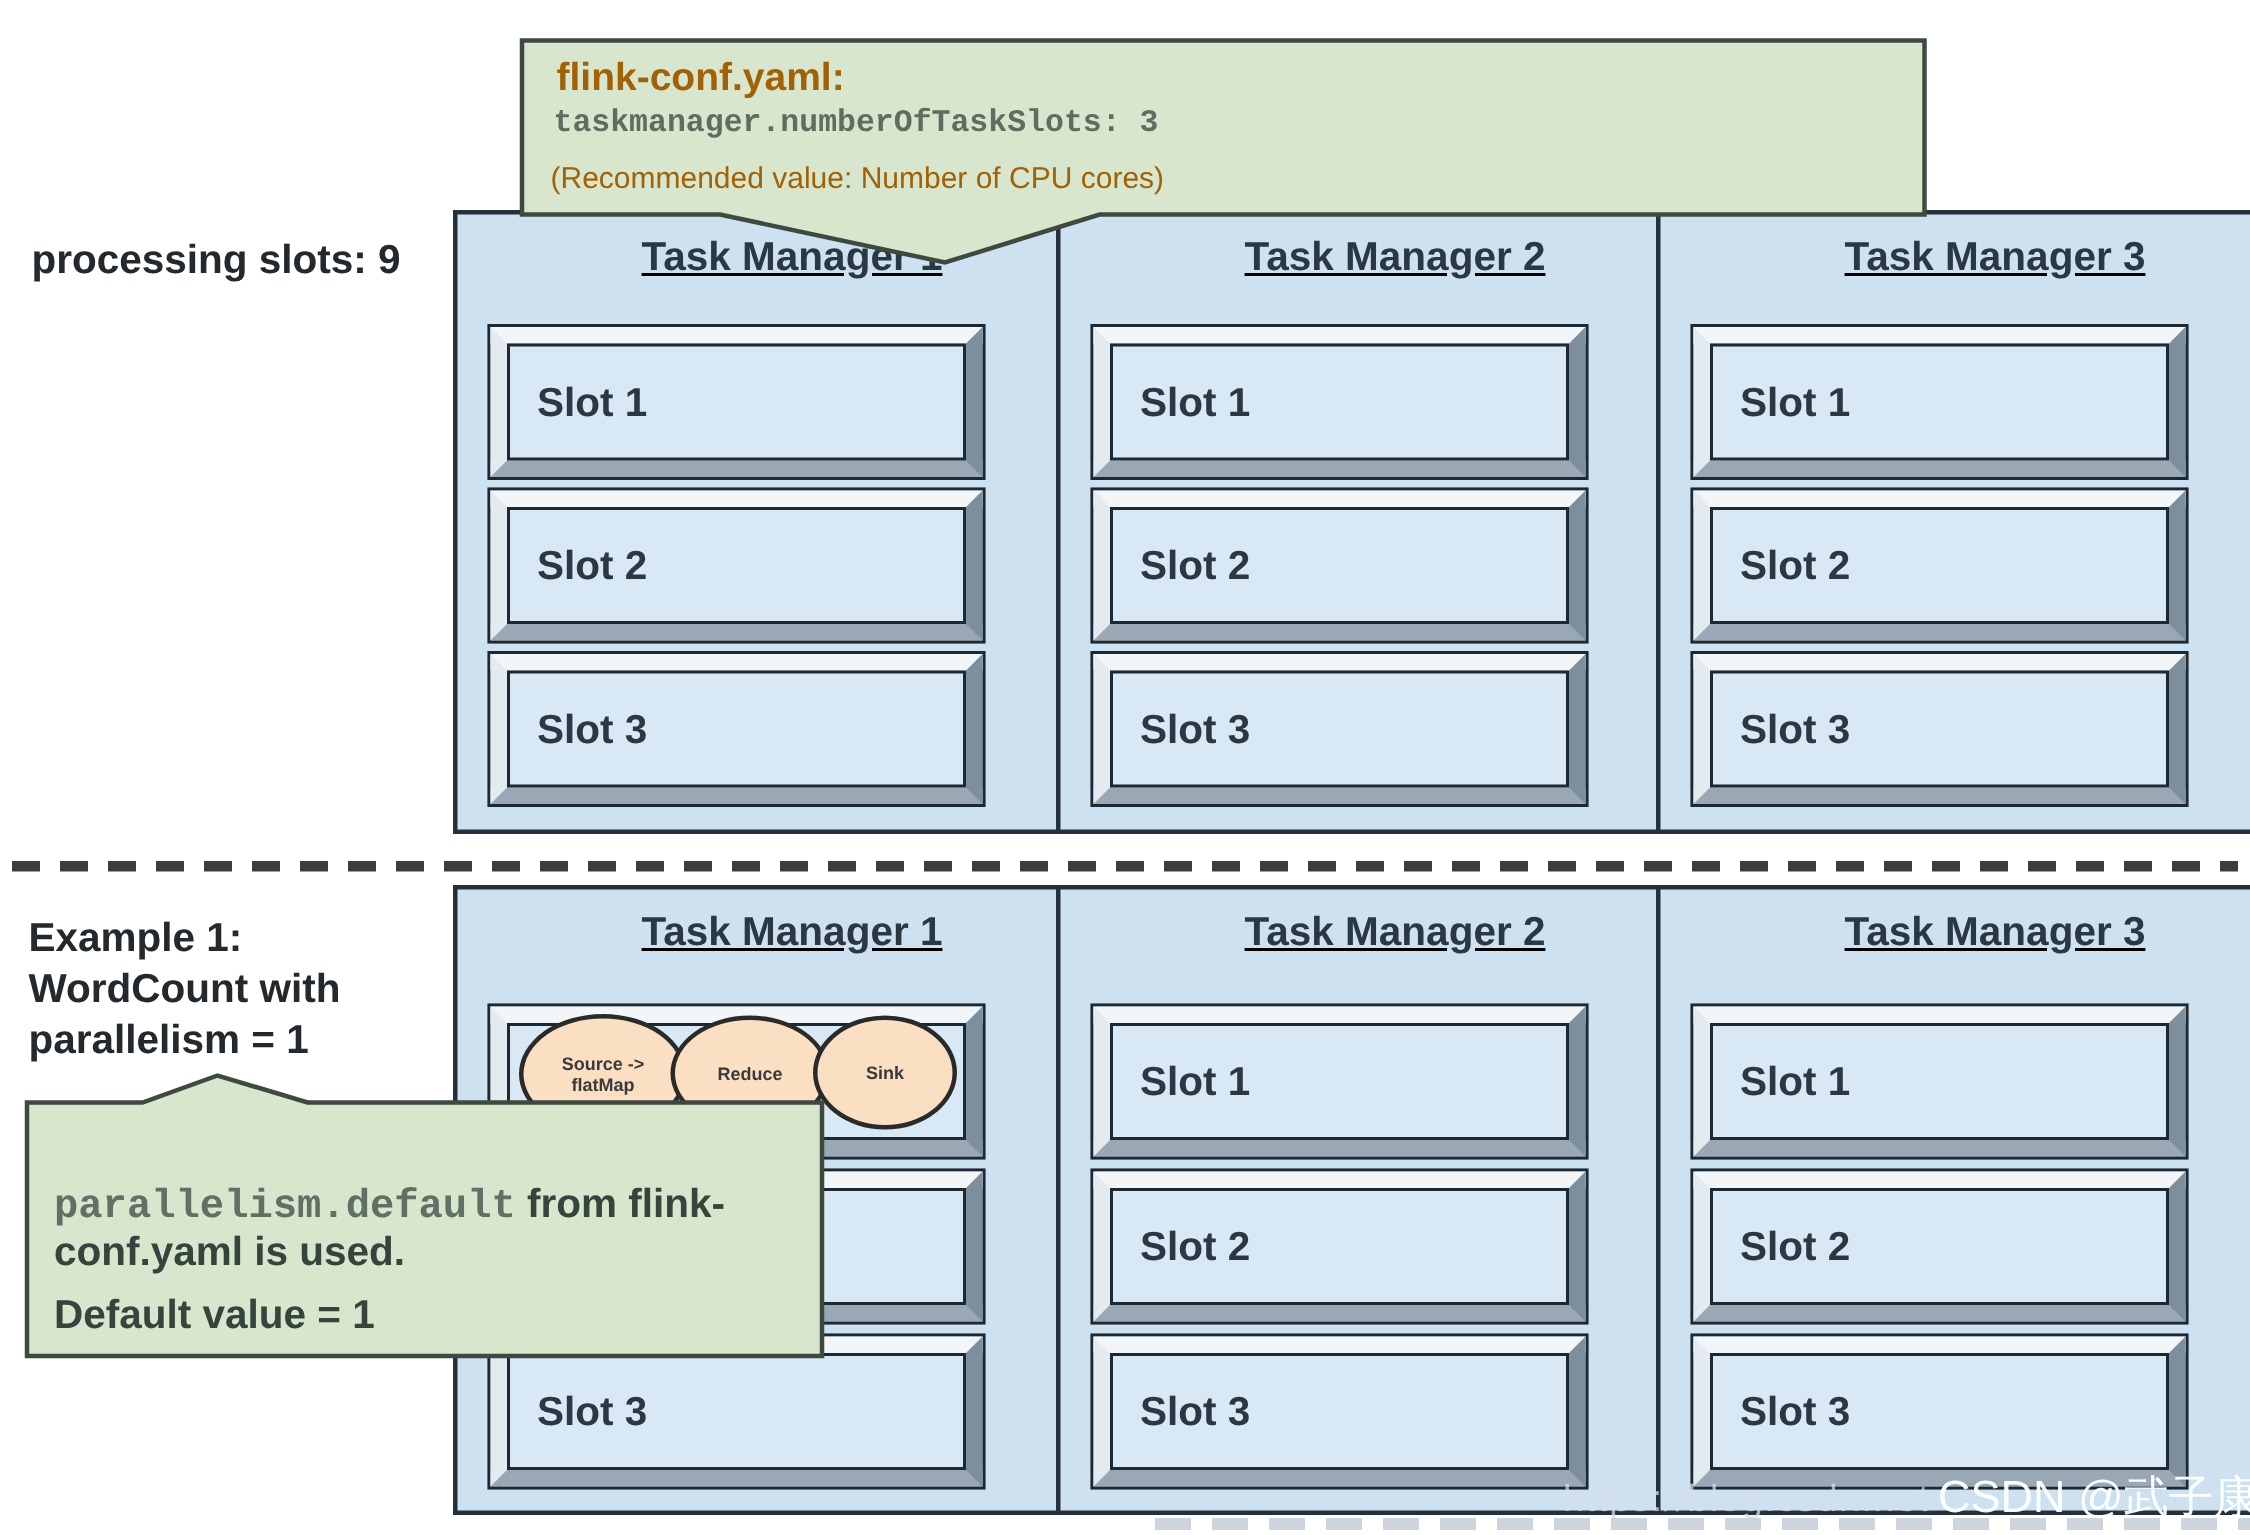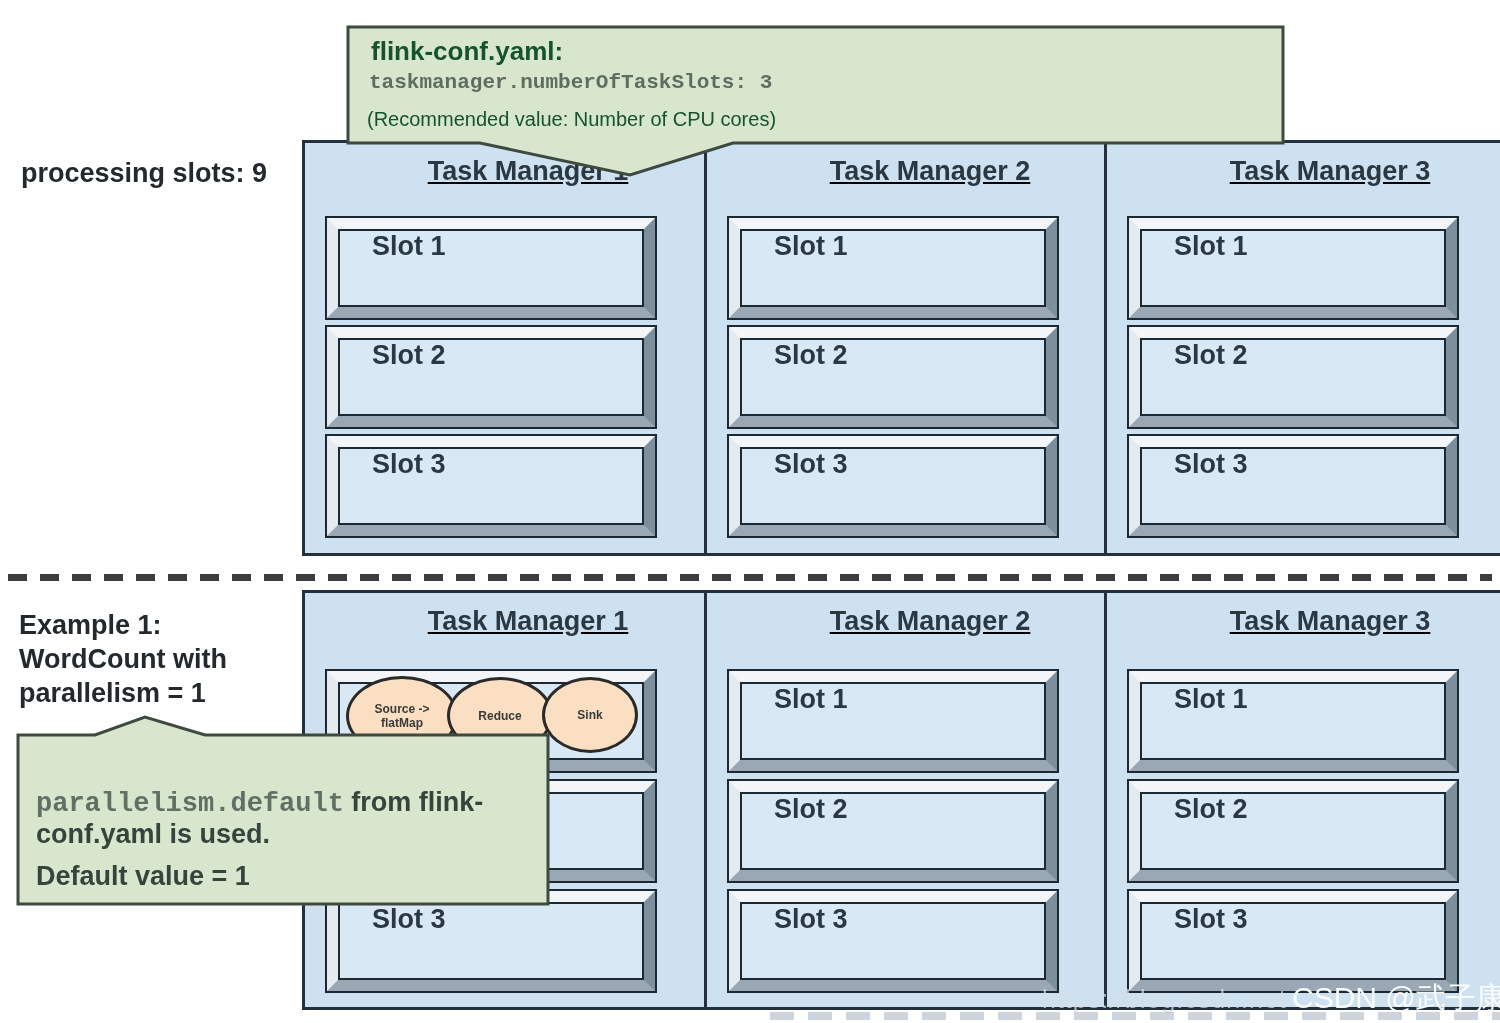--- a/index.html
+++ b/index.html
@@ -25,38 +25,38 @@
     border:2px solid #1c2933;box-sizing:border-box;background:#9aa8b6;
   }
   .row-top .s1{top:73px;} .row-top .s2{top:182px;} .row-top .s3{top:291px;}
   .row-bottom .s1{top:76px;} .row-bottom .s2{top:186px;} .row-bottom .s3{top:296px;}
   .bezel{
     width:100%;height:100%;box-sizing:border-box;border:11px solid;
     border-color:#f2f6f9 #7d8e9d #9aa8b6 #e3eaf0;
   }
   .face{
     width:100%;height:100%;box-sizing:border-box;border:2px solid #1c2933;
-    background:#d9e8f5;display:flex;padding-left:32px;
+    background:#d9e8f5;display:flex;align-items:center;padding-left:18px;
   }
   .slot-label{font-size:27px;font-weight:600;color:#2b3844;white-space:nowrap;}
   
   .task-ellipse{
     position:absolute;background:#fadfc2;border:3px solid #2a2a2a;border-radius:50%;
     display:flex;flex-direction:column;align-items:center;justify-content:center;
     z-index:2;font-size:12px;font-weight:600;color:#3a3a3a;line-height:14px;box-sizing:border-box;
   }
   .e1{left:346px;top:676px;width:112px;height:80px;}
   .e2{left:447px;top:677px;width:106px;height:77px;}
   .e3{left:542px;top:677px;width:96px;height:76px;}
   
   .callout{position:absolute;z-index:3;}
   .callout-top{left:345px;top:24px;width:945px;height:156px;}
   .callout-bottom{left:15px;top:710px;width:540px;height:200px;}
   .callout svg{position:absolute;left:0;top:0;}
-  .co-text{position:absolute;white-space:nowrap;color:#14532d;}
+  .co-text{position:absolute;white-space:nowrap;color:#a16207;}
   .cfg-title{left:26px;top:12px;font-size:26px;font-weight:700;}
   .cfg-code{left:24px;top:47px;font-size:21px;font-family:"Liberation Mono",monospace;font-weight:600;color:#5e6d60;}
   .cfg-note{left:22px;top:84px;font-size:20px;font-weight:500;}
   .ex-line{font-size:27px;font-weight:600;color:#35443c;}
   .ex-l1{left:21px;top:40px;}
   .ex-l2{left:21px;top:77px;}
   .ex-l3{left:21px;top:109px;}
   .ex-l4{left:21px;top:151px;}
   .mono-green{font-family:"Liberation Mono",monospace;color:#617065;font-weight:600;}
   

